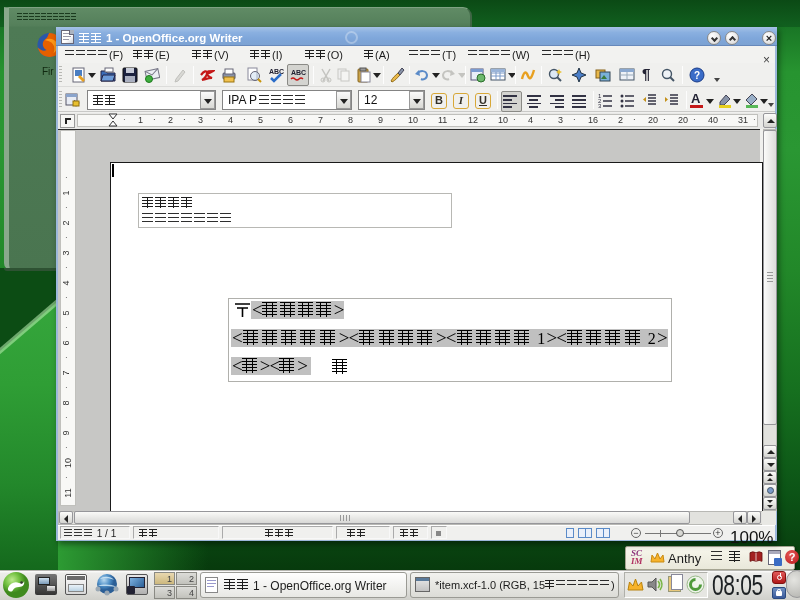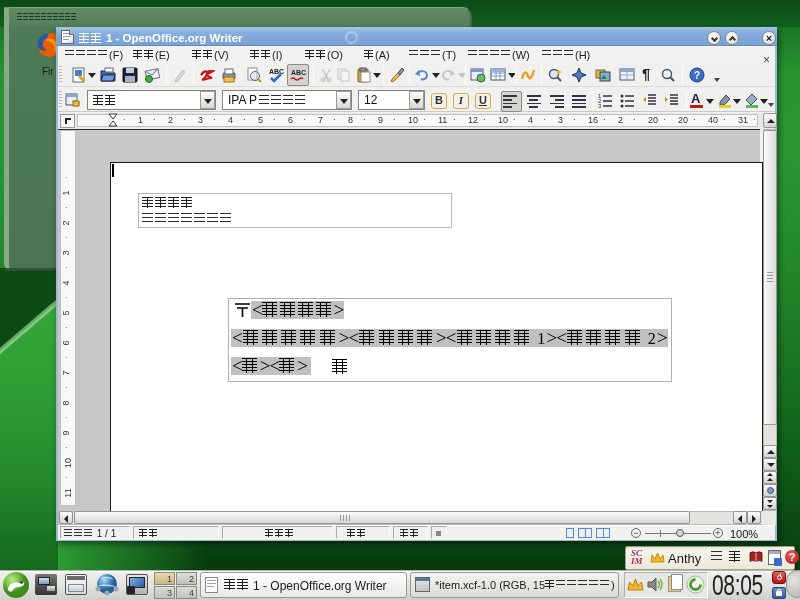--- a/index.html
+++ b/index.html
@@ -694,13 +694,13 @@
 <div style="position:absolute;left:596px;top:528px;width:14px;height:10px;border:1px solid #5b8bc8;background:#eaf0fa"></div>
 <div style="position:absolute;left:585px;top:528px;width:1px;height:10px;background:#5b8bc8"></div>
 <div style="position:absolute;left:603px;top:528px;width:1px;height:10px;background:#5b8bc8"></div>
 <div style="position:absolute;left:630px;top:527px;width:96px;height:12px;"></div>
 <div style="position:absolute;left:631px;top:528px;width:10px;height:10px;border:1px solid #666;border-radius:50%;color:#333;font-size:9px;line-height:9px;text-align:center">−</div>
 <div style="position:absolute;left:645px;top:533px;width:66px;height:1px;background:#777"></div>
 <div style="position:absolute;left:660px;top:530px;width:1px;height:7px;background:#777"></div>
 <div style="position:absolute;left:676px;top:529px;width:8px;height:8px;border:1px solid #555;border-radius:50%;background:#d8d8d4"></div>
 <div style="position:absolute;left:713px;top:528px;width:10px;height:10px;border:1px solid #666;border-radius:50%;color:#333;font-size:9px;line-height:9px;text-align:center">+</div>
 <div class="f" style="left:730px;top:528px;">
-    <span style="font-size:11px;color:#111">100%</span>
+    <span style="font-size:17px;color:#111">100%</span>
   </div>
 </body></html>

